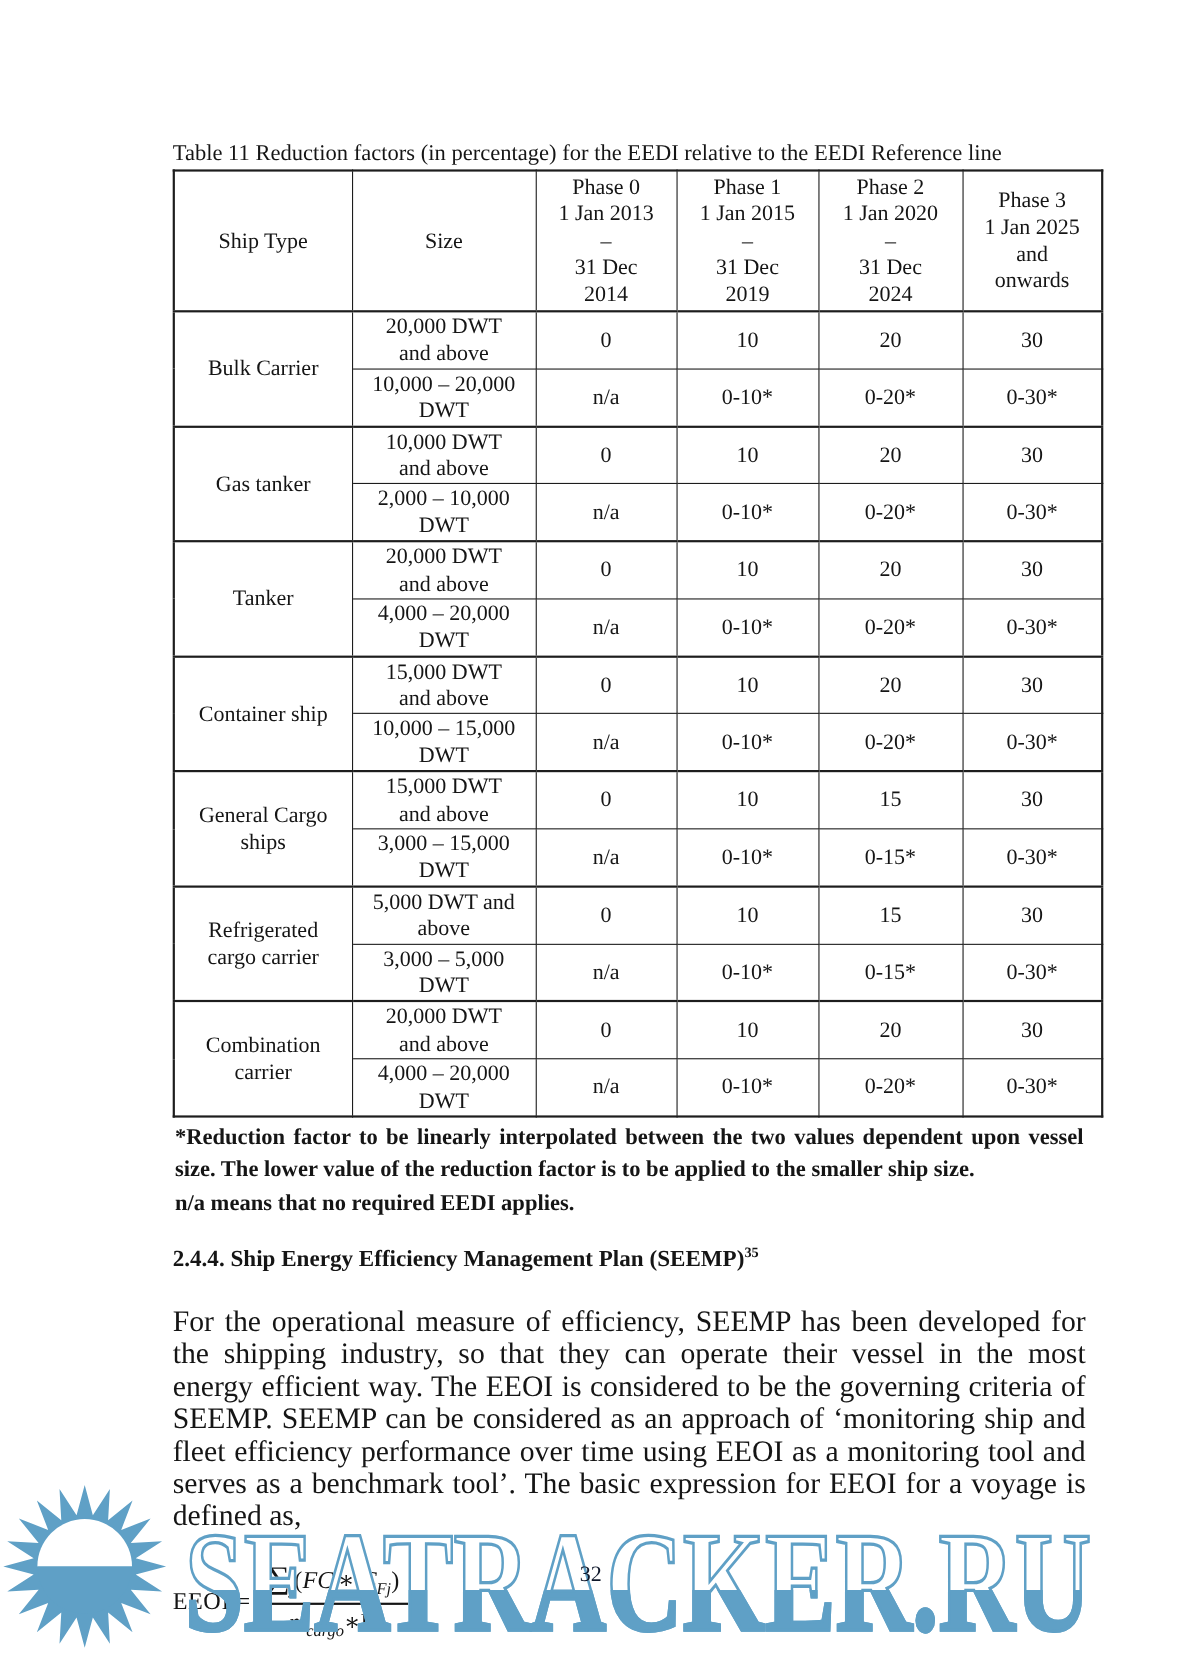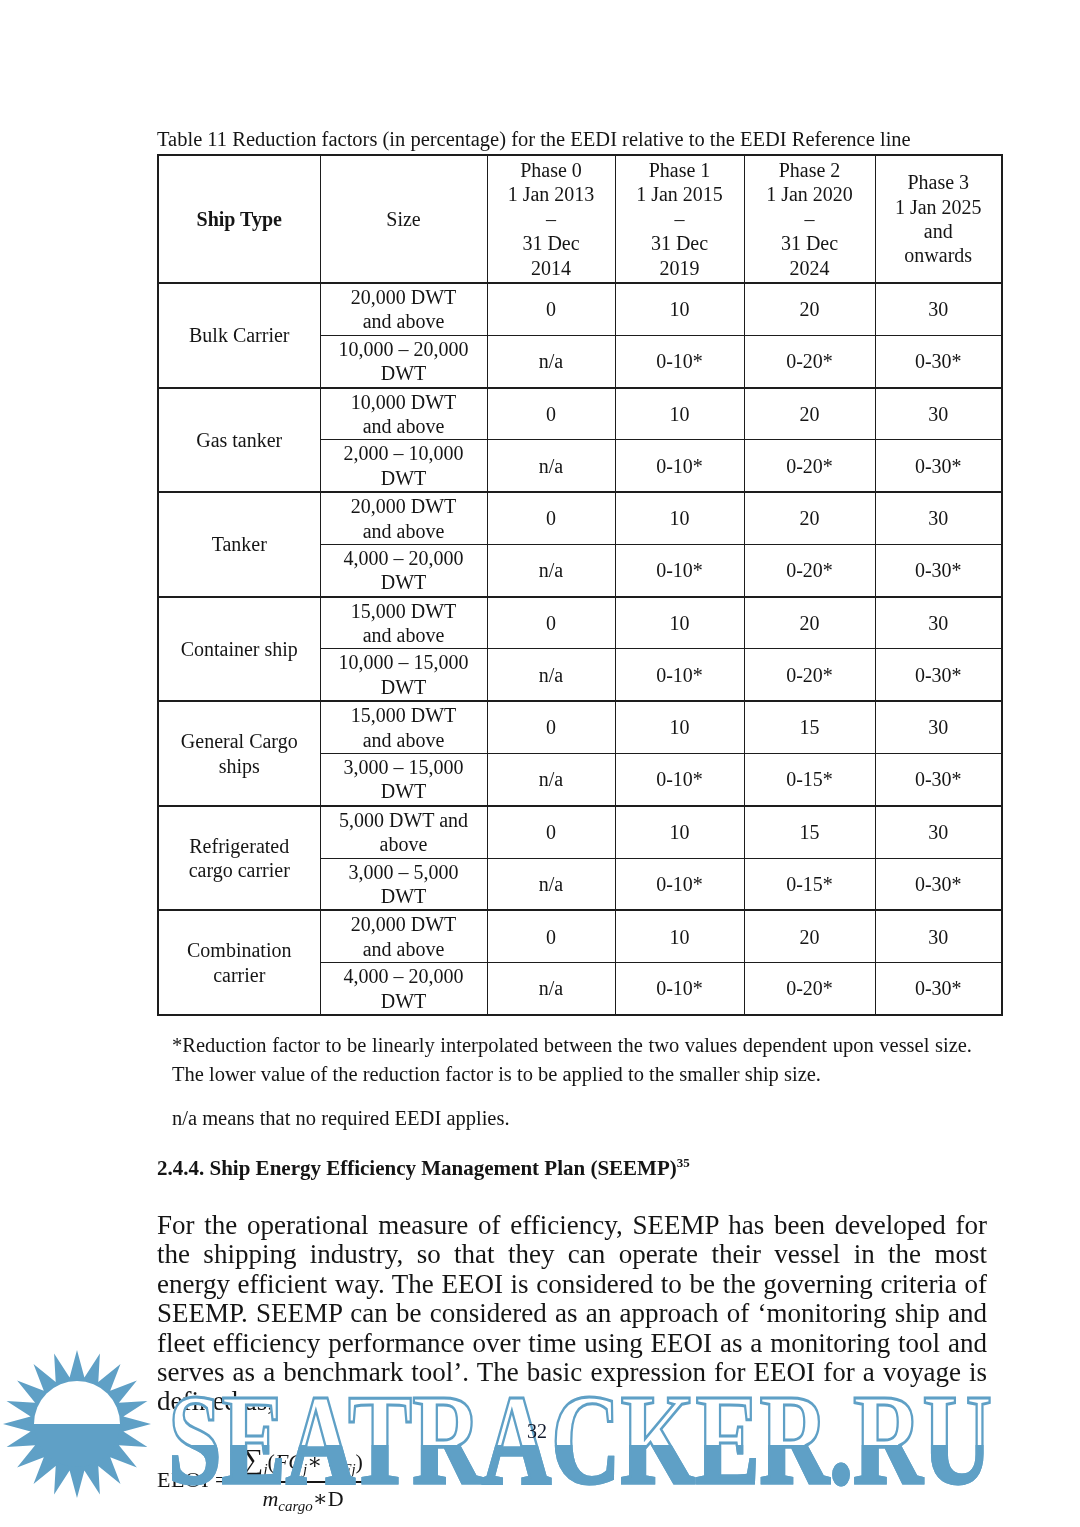--- a/index.html
+++ b/index.html
@@ -24,25 +24,25 @@
   }
   table.eedi th, table.eedi td{
     border:1px solid #1d1d1d;
     font-size:20px;font-weight:normal;
     text-align:center;vertical-align:middle;
     padding:1px 3px;
     white-space:pre-line;
     line-height:1.22;
   }
   table.eedi thead th{height:124px;border-bottom:2px solid #1d1d1d;}
-  table.eedi thead th.ship-head{font-weight:bold;}
+  table.eedi thead th.ship-head{font-weight:normal;}
   table.eedi tbody tr{height:51px;}
   table.eedi tbody tr.group-start td{border-top:2px solid #1d1d1d;}
   .footnote{width:830px;margin-top:4px;}
-  .footnote p{margin:15px;font-size:20.5px;line-height:29px;}
+  .footnote p{margin:2px;font-size:20.5px;line-height:29px;font-weight:bold;}
   .fn-justify{text-align:justify;}
   .section-heading{
     margin-top:17px;font-size:21px;font-weight:bold;line-height:26px;
   }
   .section-heading sup{font-size:13px;font-weight:bold;}
   .body-paragraph{
     width:830px;margin-top:30px;font-size:27px;line-height:29.4px;
     text-align:justify;
   }
   .formula{

